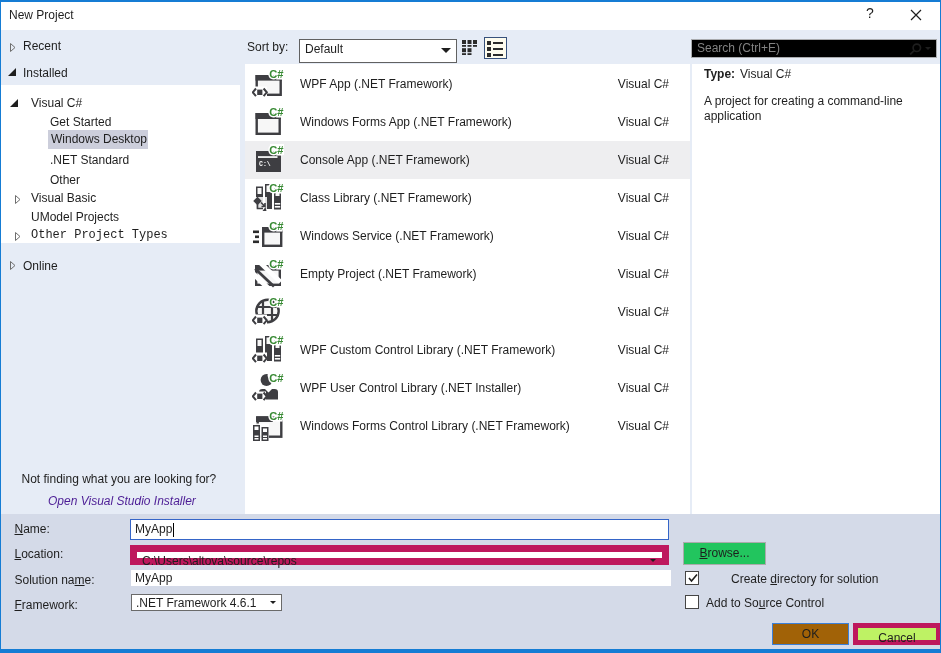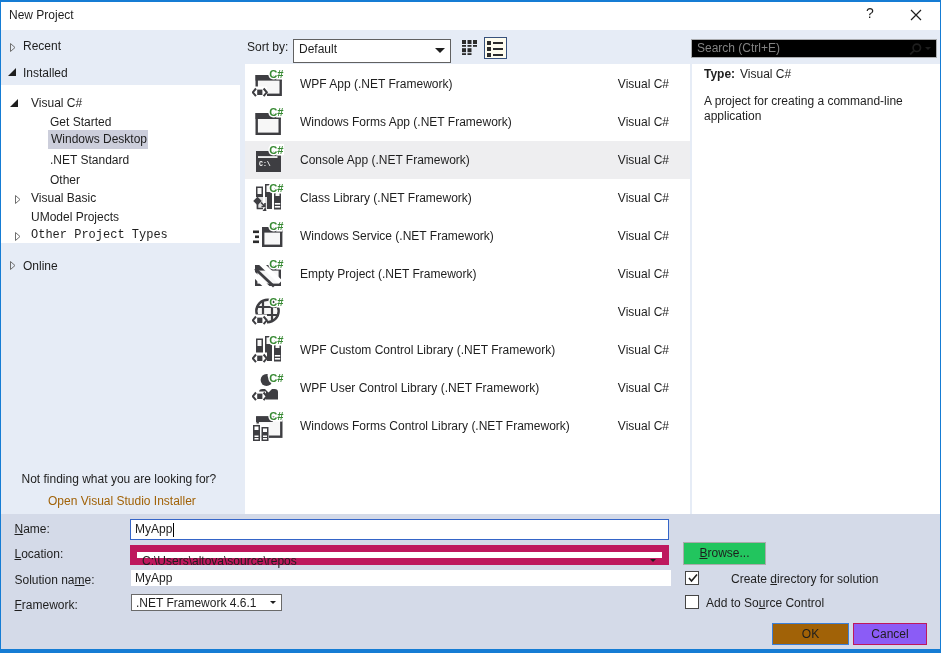--- a/index.html
+++ b/index.html
@@ -62,24 +62,24 @@
     <svg class="abs" style="left:14px;top:202px;" width="6" height="9" viewBox="0 0 6 9">
         <path d="M0.5,0.5 L5,4.5 L0.5,8.5 Z" fill="none" stroke="#6E6E6E" stroke-width="1"></path>
       </svg>
     <div class="t" style="left:30px;top:199px;font-family:Liberation Mono, monospace;">Other Project Types</div>
     <svg class="abs" style="left:9px;top:231px;" width="6" height="9" viewBox="0 0 6 9">
         <path d="M0.5,0.5 L5,4.5 L0.5,8.5 Z" fill="none" stroke="#6E6E6E" stroke-width="1"></path>
       </svg>
     <div class="t" style="left:22px;top:229.5px;">Online</div>
 
     <div class="t" style="left:20.5px;top:443px;">Not finding what you are looking for?</div>
-    <div class="t" style="left:47px;top:464.5px;color:#a16207;">Open Visual Studio Installer</div>
+    <div class="t" style="left:47px;top:464.5px;color:#4c1d95;font-style:italic;">Open Visual Studio Installer</div>
 
     <div class="t" style="left:246px;top:10.5px;">Sort by:</div>
-    <div class="abs" style="left:292px;top:9px;width:158px;height:24px;background:#fff;border:1px solid #616161;">
+    <div class="abs" style="left:298px;top:9px;width:158px;height:24px;background:#fff;border:1px solid #616161;">
       <div class="t" style="left:5px;top:2.5px;">Default</div>
       <div class="arrow-down" style="right:5px;top:8px;border-left-width:5px;border-right-width:5px;border-top-width:5px;"></div>
     </div>
 
     <svg class="abs" style="left:461px;top:10px;" width="15" height="15" viewBox="0 0 15 15">
       <g fill="#2B2B2B">
         <rect x="0" y="0" width="4" height="4"></rect>
           <rect x="5.5" y="0" width="4" height="4"></rect>
           <rect x="11" y="0" width="4" height="4"></rect>
         <rect x="0" y="5" width="4" height="1.8"></rect>
@@ -255,21 +255,21 @@
         <path d="M7,27.5 L7,20 Q7,17 10.5,17 L13,17 L16.5,20.5 L20,17 L22.5,17 Q26,17 26,20 L26,27.5 Z" fill="#3E3E42"></path>
         <text x="31.5" y="10" text-anchor="end" font-size="11.2" font-weight="bold" fill="#388A34" stroke="#FFFFFF" stroke-width="2.8" paint-order="stroke" font-family="Liberation Sans">C#</text>
         <g transform="translate(0,20)">
               <rect x="-1" y="-0.5" width="15" height="10.5" fill="#FFF"></rect>
               <path d="M4,0.5 L0.8,4.3 L4,8.1" fill="none" stroke="#3E3E42" stroke-width="2"></path>
               <rect x="5.2" y="1.6" width="5.2" height="5.4" fill="#3E3E42"></rect>
               <path d="M11.6,0.5 L14.8,4.3 L11.6,8.1" fill="none" stroke="#3E3E42" stroke-width="2"></path>
             </g>
       </svg>
         </div>
-      <div class="itxt" style="top:305px;">WPF User Control Library (.NET Framework)</div>
+      <div class="itxt" style="top:305px;">WPF User Control Library (.NET Installer)</div>
       <div class="ilang" style="top:305px;">Visual C#</div>
 
       <div class="icon" style="top:346px;">
           <svg width="32" height="32" viewBox="0 0 32 32">
         <rect x="5.7" y="7.7" width="23.6" height="19" fill="#F7F7F7" stroke="#3E3E42" stroke-width="2.4"></rect>
         <rect x="4" y="6.2" width="17" height="5.8" fill="#3E3E42"></rect>
         <g>
               <rect x="0" y="13.5" width="17" height="18" fill="#FFF" opacity="0.9"></rect>
         <rect x="1" y="15" width="7" height="16" fill="#3E3E42"></rect>
               <rect x="2.5" y="16.5" width="4" height="3.5" fill="#FFF"></rect>
@@ -320,20 +320,20 @@
     <div class="cb" style="left:684px;top:57px;">
       <svg width="12" height="12" viewBox="0 0 12 12" style="margin:0 0 0 0.5px;">
           <path d="M2,6 L4.5,9 L10,2.5" fill="none" stroke="#1E1E1E" stroke-width="1.6"></path>
         </svg>
     </div>
     <div class="t" style="left:705px;top:59px;margin-left:25px;">Create <u>d</u>irectory for solution</div>
     <div class="cb" style="left:684px;top:81px;"></div>
     <div class="t" style="left:705px;top:83px;">Add to So<u>u</u>rce Control</div>
 
     <div class="btn" style="left:771px;top:109px;width:77px;height:22px;background:#a16207;border:1px solid #3C7FD8;line-height:20px;">OK</div>
-    <div class="btn" style="left:852px;top:109px;width:74px;height:22px;background:#8b5cf6;border:1px solid #be185d;line-height:20px;">Cancel</div>
+    <div class="btn" style="left:852px;top:109px;width:88px;height:22px;background:#bef264;border:5px solid #be185d;line-height:20px;">Cancel</div>
   </div>
 
   <div class="border" style="left:0;top:0;width:941px;height:2px;"></div>
   <div class="border" style="left:0;top:0;width:1px;height:653px;"></div>
   <div class="border" style="left:940px;top:0;width:1px;height:653px;"></div>
   <div class="border" style="left:0;top:649px;width:941px;height:4px;"></div>
 </div>
 
 </body></html>

